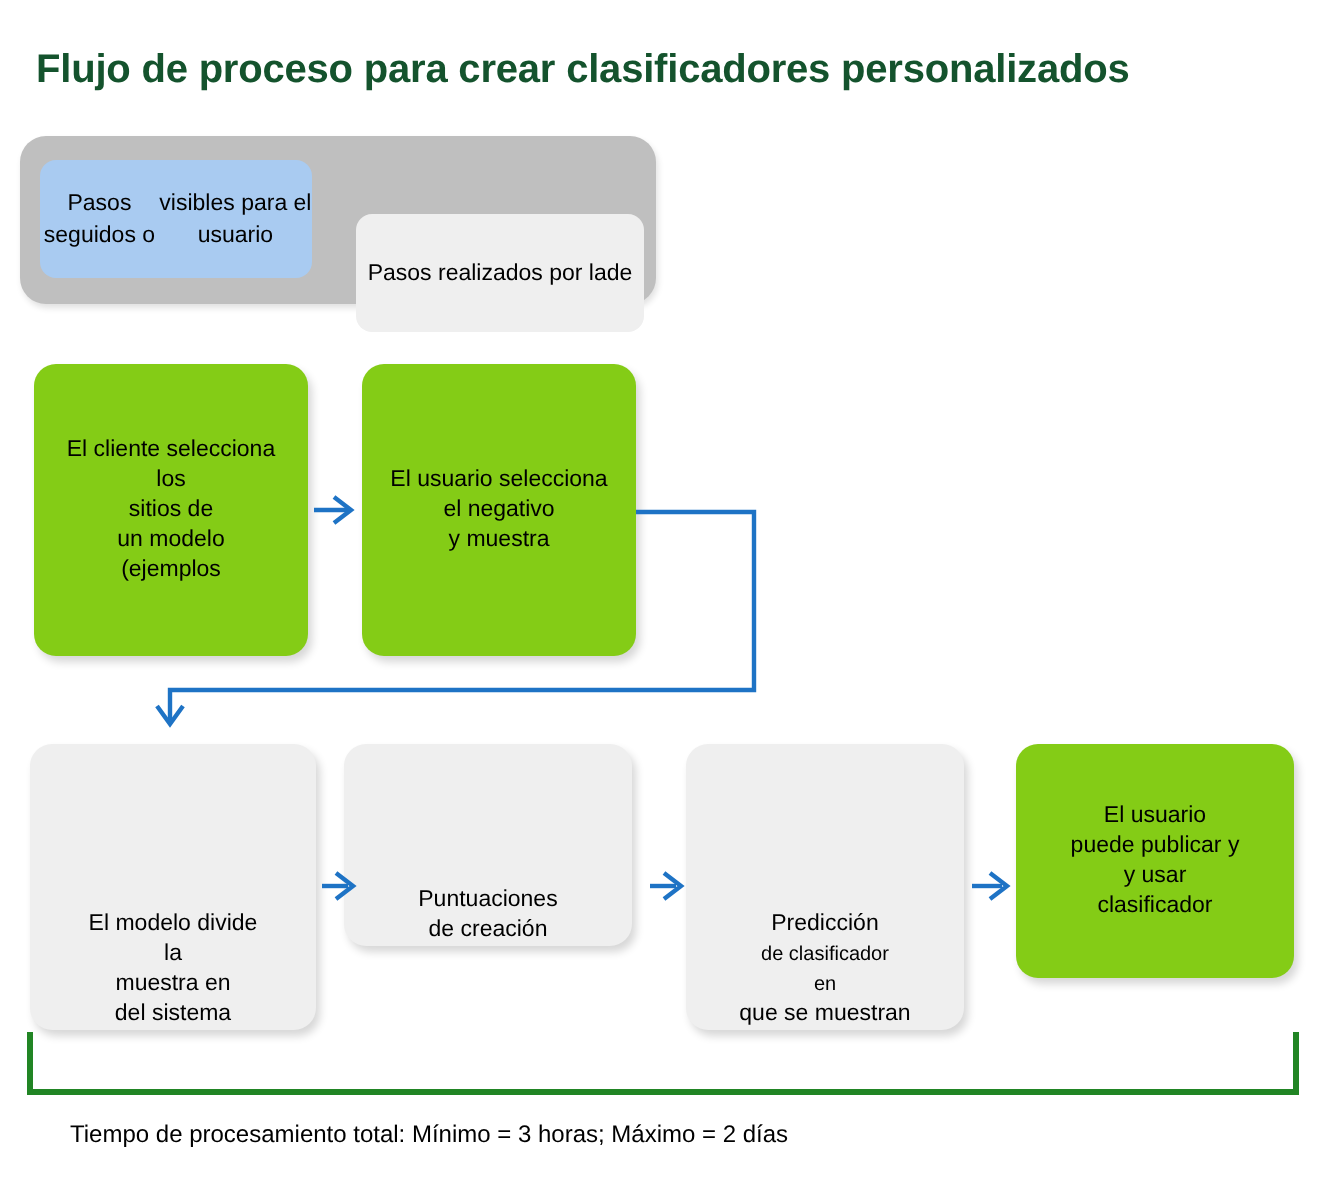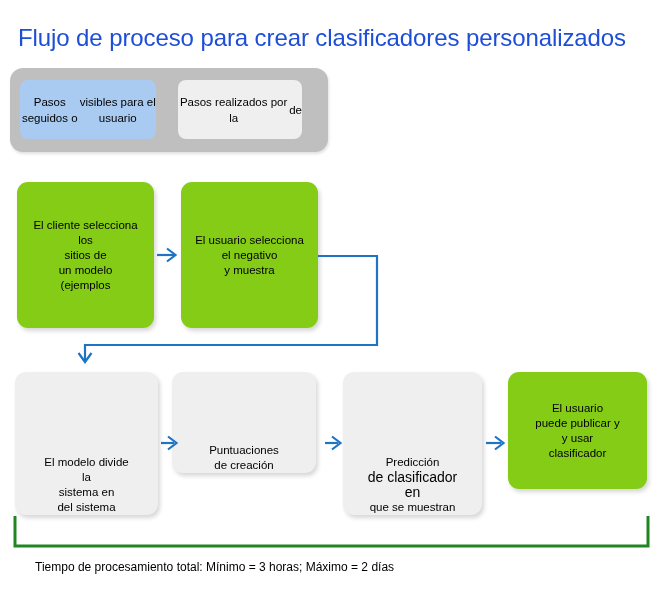--- a/index.html
+++ b/index.html
@@ -1,46 +1,46 @@
 <!DOCTYPE html>
 <html><head>
 <meta charset="utf-8">
 <style>
   html,body{margin:0;padding:0;background:#ffffff;}
   #canvas{
     position:relative;width:664px;height:596px;background:#ffffff;overflow:hidden;
     font-family:"Liberation Sans","DejaVu Sans",sans-serif;color:#000;
   }
   .title{
-    position:absolute;left:18px;top:24px;font-size:24px;font-weight:400;
-    letter-spacing:-0.1px;color:#1d4ed8;white-space:nowrap;
+    position:absolute;left:18px;top:24px;font-size:20px;font-weight:700;
+    letter-spacing:-0.1px;color:#14532d;white-space:nowrap;
   }
   
   .legend-frame{
     position:absolute;left:10px;top:68px;width:318px;height:84px;
     background:#bfbfbf;border-radius:13px;box-shadow:1px 2px 3px rgba(0,0,0,0.12);
   }
   .legend-box{
     position:absolute;top:12px;height:59px;border-radius:8px;
     display:flex;flex-direction:row;justify-content:center;align-items:center;
     font-size:11.5px;line-height:16px;text-align:center;
   }
   .legend-box.user{left:10px;width:136px;background:#a9cbf1;}
-  .legend-box.system{left:168px;width:124px;background:#efefef;}
+  .legend-box.system{left:168px;width:144px;background:#efefef;margin-top:27px;}
   
   .box{
     position:absolute;border-radius:11px;
     display:flex;flex-direction:column;justify-content:center;align-items:center;
     font-size:11.5px;line-height:15px;text-align:center;
     box-shadow:2px 3px 4px rgba(0,0,0,0.16);
   }
   .box.user{background:#84cc16;}
   .box.system{background:#efefef;justify-content:flex-end;}
   .box .ln{display:block;}
-  .box .ln.small{font-size:14px;}
+  .box .ln.small{font-size:10px;}
   #box-a{left:17px;top:182px;width:137px;height:146px;}
   #box-b{left:181px;top:182px;width:137px;height:146px;}
   #box-c{left:15px;top:372px;width:143px;height:143px;}
   #box-d{left:172px;top:372px;width:144px;height:101px;}
   #box-e{left:343px;top:372px;width:139px;height:143px;}
   #box-f{left:508px;top:372px;width:139px;height:117px;}
   
   svg.overlay{position:absolute;left:0;top:0;width:664px;height:596px;pointer-events:none;}
   .caption{
     position:absolute;left:0;top:560px;width:546px;
@@ -74,21 +74,21 @@
   </div>
   <div id="box-b" class="box user">
     <span class="ln">El usuario selecciona</span>
     <span class="ln">el negativo</span>
     <span class="ln">y muestra</span>
   </div>
 
   <div id="box-c" class="box system">
     <span class="ln">El modelo divide</span>
     <span class="ln">la</span>
-    <span class="ln">sistema en</span>
+    <span class="ln">muestra en</span>
     <span class="ln">del sistema</span>
   </div>
   <div id="box-d" class="box system">
     <span class="ln">Puntuaciones</span>
     <span class="ln">de creación</span>
   </div>
   <div id="box-e" class="box system">
     <span class="ln">Predicción</span>
     <span class="ln small">de clasificador</span>
     <span class="ln small">en</span>

